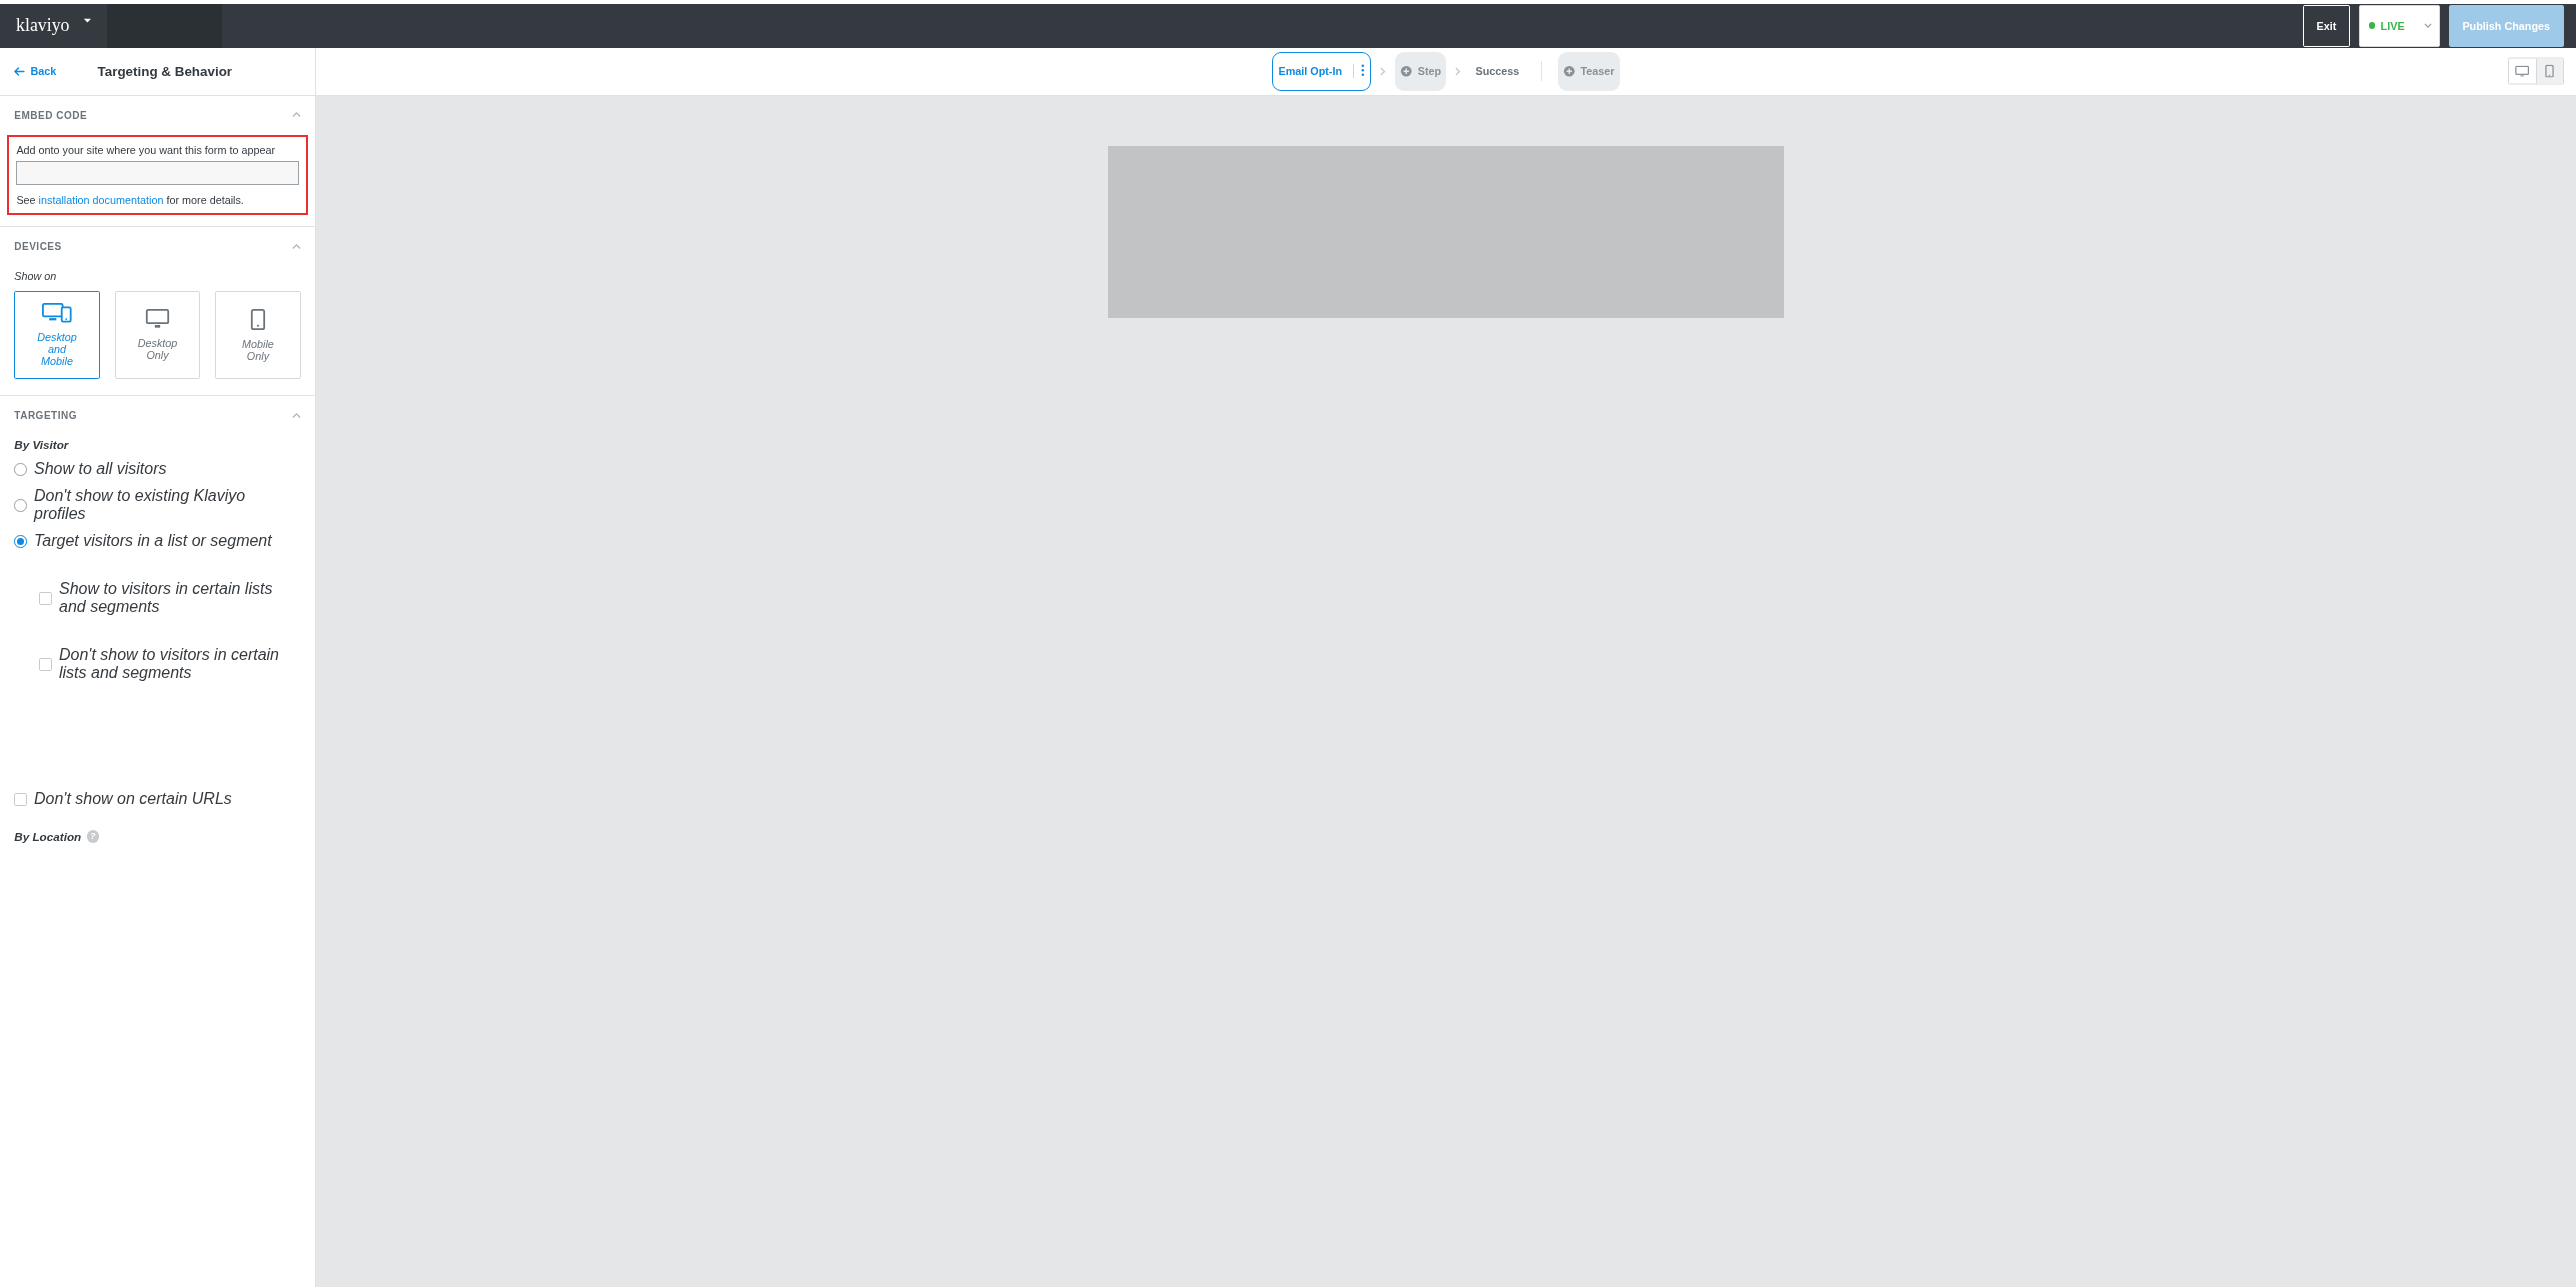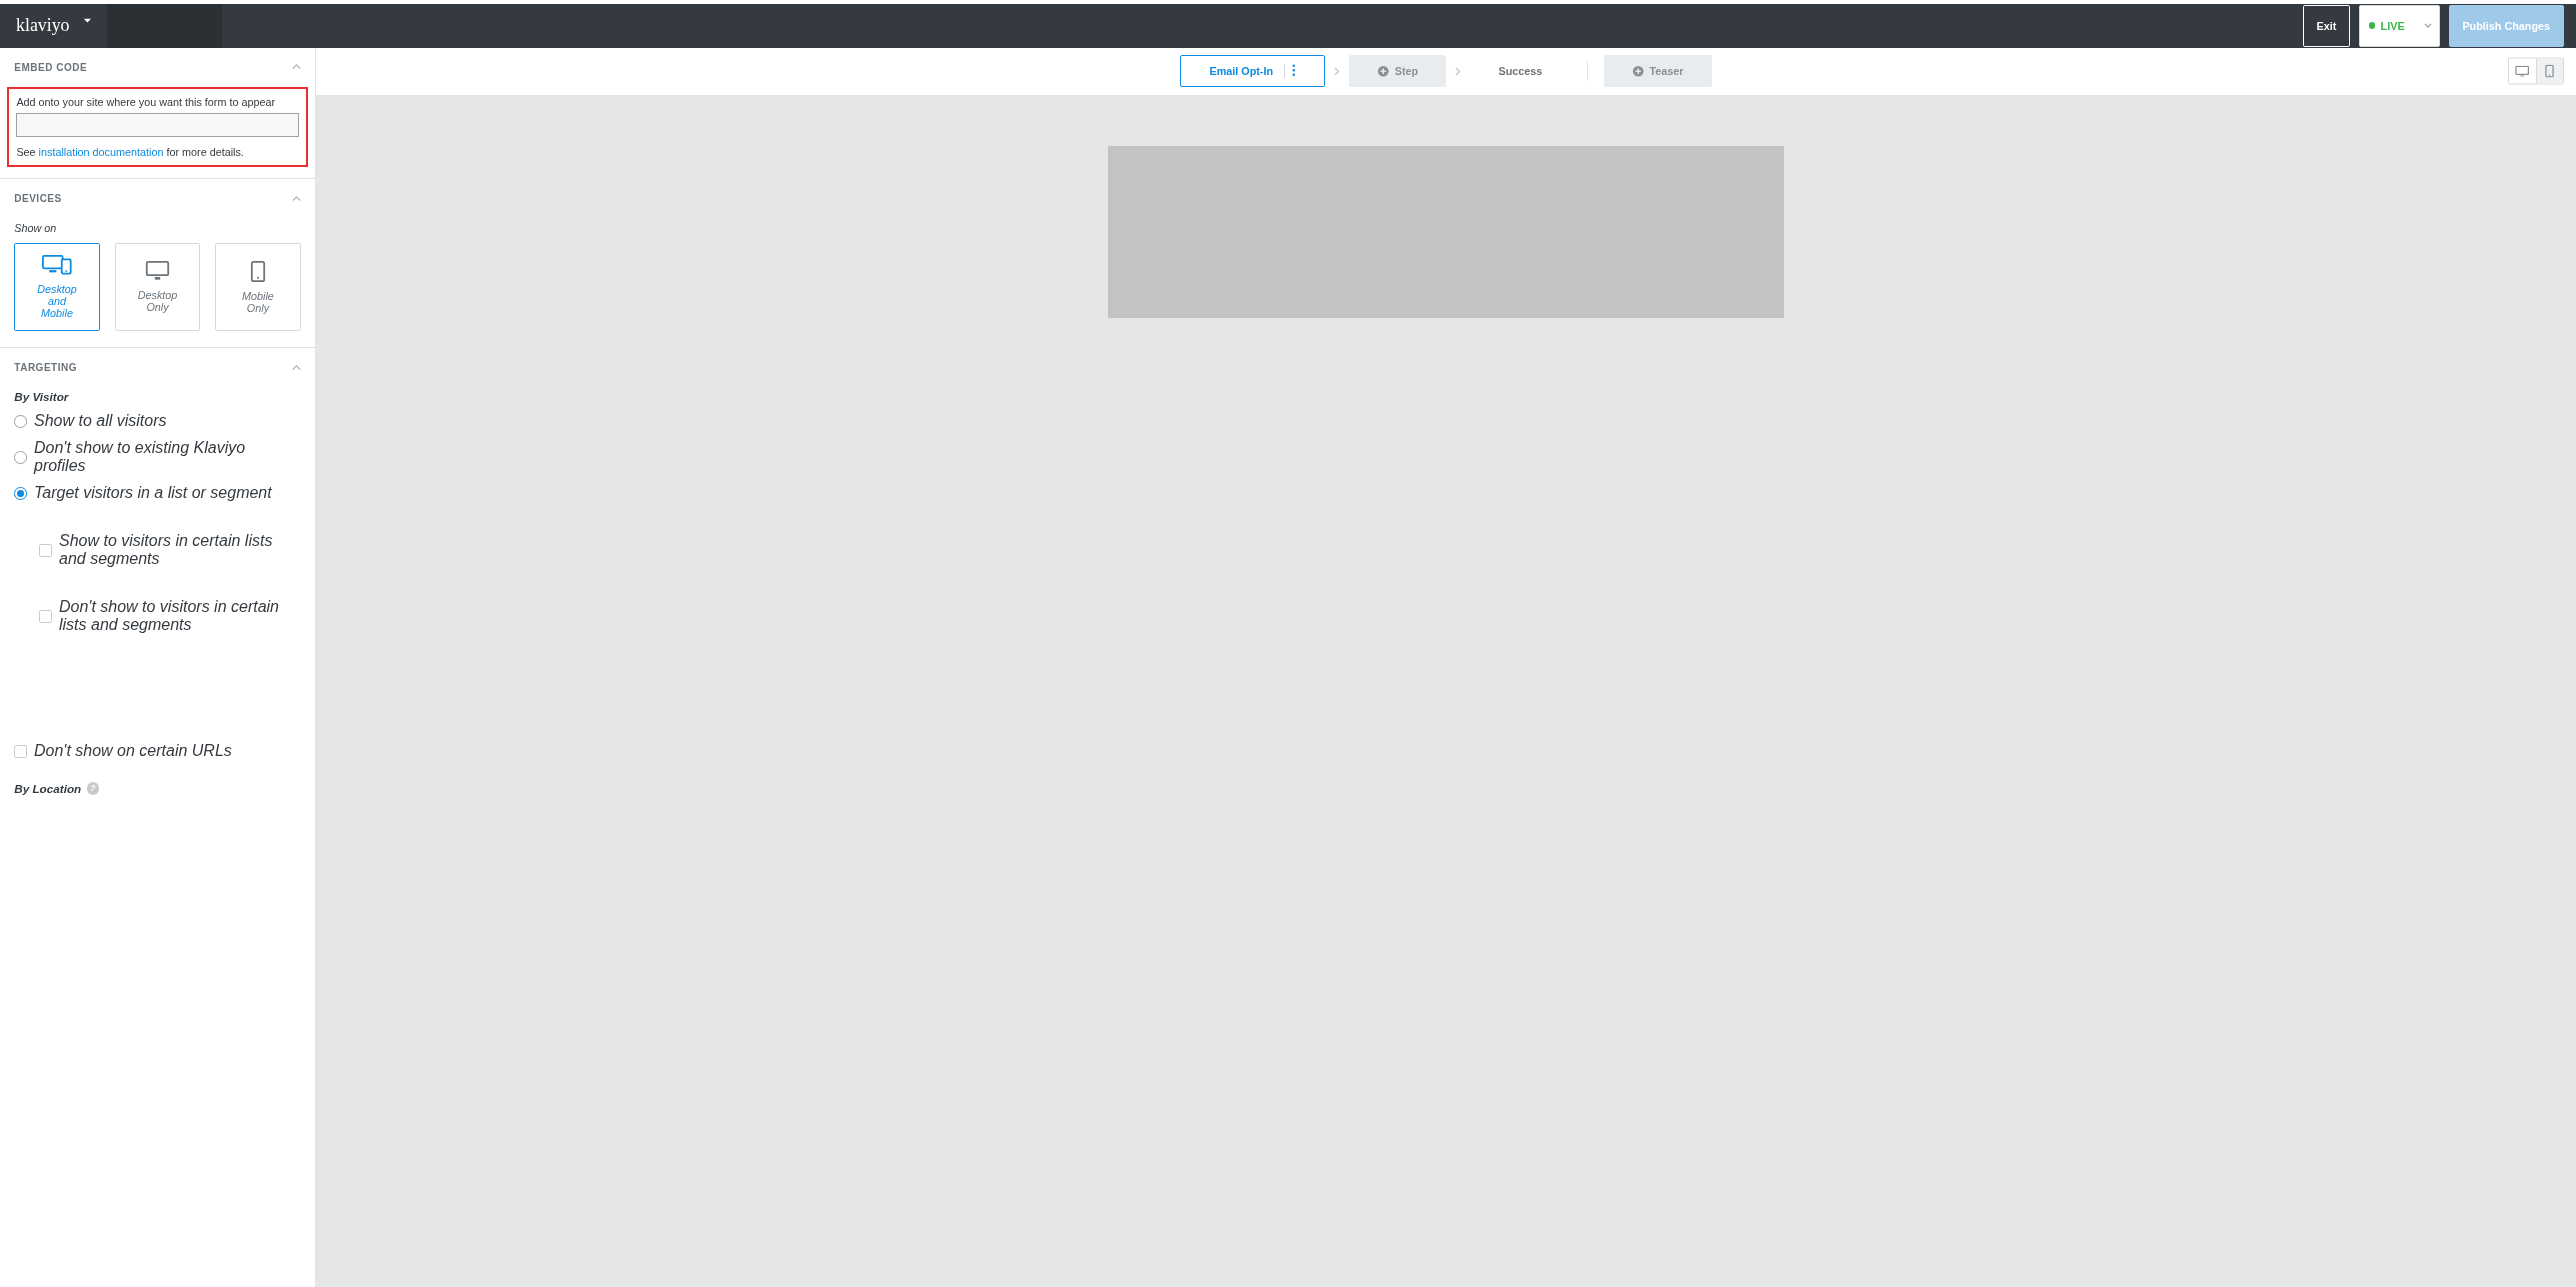--- a/index.html
+++ b/index.html
@@ -129,23 +129,23 @@
 
   
   .right { flex:1; display:flex; flex-direction:column; min-width:0;}
   .right-toolbar {
     height:48px; background:#fff; border-bottom:0.9px solid #e0e3e6;
     display:flex; align-items:center; justify-content:center;
     position:relative;
   }
   .step-bar { display:flex; align-items:center; gap:9px; }
   .step-chip {
-    height:32px; display:flex; align-items:center; gap:5.4px;
-    padding: 0 28px; font-size:10.8px; font-weight:600;
-    border-radius:2px;
+    height:39px; display:flex; align-items:center; gap:5.4px;
+    padding: 0 5px; font-size:10.8px; font-weight:600;
+    border-radius:9px;
   }
   .chip-active { border:0.9px solid #0c8be0; color:#0c8be0; background:#fff;}
   .chip-grey { background:#e9ecee; color:#8a9096;}
   .chip-ghost { background:transparent; color:#6b737a;}
   .dots { padding-left:7.2px; border-left:0.9px solid #cfd6e0; margin-left:5.4px; color:#0c8be0;}
   .step-sep { color:#c7cbce; }
   .vert-sep { width:0.9px; height:20px; background:#e0e3e6; margin:0 7.2px;}
 
   .view-toggle {
     position:absolute; right:12.5px; top:50%; transform:translateY(-50%);
@@ -185,20 +185,29 @@
           </svg>
       </span>
     </div>
     <div class="btn btn-publish">Publish Changes</div>
   </div>
 </div>
 
 <div class="main">
 
   <div class="sidebar">
+    <div class="sidebar-header">
+      <div class="back-link">
+        <svg width="10.8" height="9" viewBox="0 0 12 10">
+          <path d="M5 1 L1 5 L5 9 M1 5 H11" fill="none" stroke="#0c8be0" stroke-width="1.6" stroke-linecap="round" stroke-linejoin="round"></path>
+        </svg>
+        <span>Back</span>
+      </div>
+      <div class="page-title">Targeting &amp; Behavior</div>
+    </div>
 
     <div class="sidebar-body">
 
       <div class="section">
         <div class="section-head">
           <span class="section-title">EMBED CODE</span>
           <span class="chev">
             <svg width="9" height="5.4" viewBox="0 0 10 6">
                 <path d="M1 5 L5 1 L9 5" fill="none" stroke="#aeb4b9" stroke-width="1.4"></path>
               </svg>

